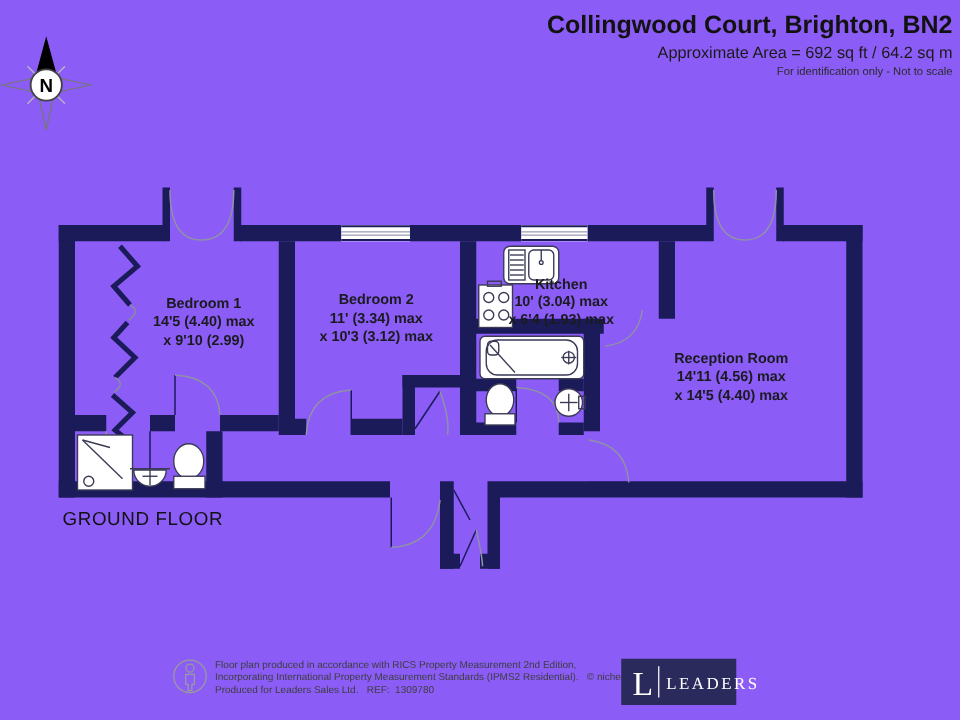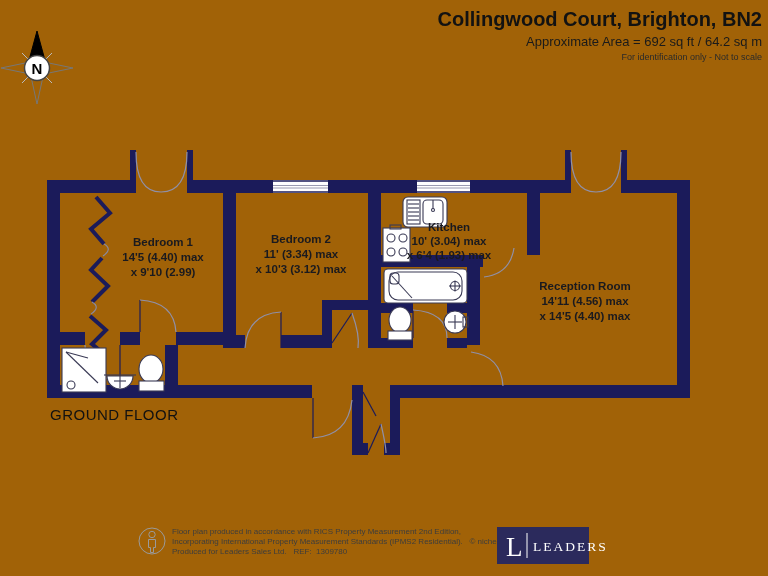--- a/index.html
+++ b/index.html
@@ -1,16 +1,16 @@
 <!DOCTYPE html>
 <html><head>
 <meta charset="utf-8">
 <style>
   html,body{margin:0;padding:0;background:#fff;}
-  #page{position:relative;width:768px;height:576px;background:#a16207;overflow:hidden;
+  #page{position:relative;width:768px;height:576px;background:#8b5cf6;overflow:hidden;
         font-family:"Liberation Sans",sans-serif;}
   svg text{font-family:"Liberation Sans",sans-serif;}
   .serif{font-family:"Liberation Serif",serif;}
 </style>
 </head>
 <body>
 <div id="page">
 
 <svg width="768" height="576" viewBox="0 0 768 576" style="position:absolute;left:0;top:0;">
 

